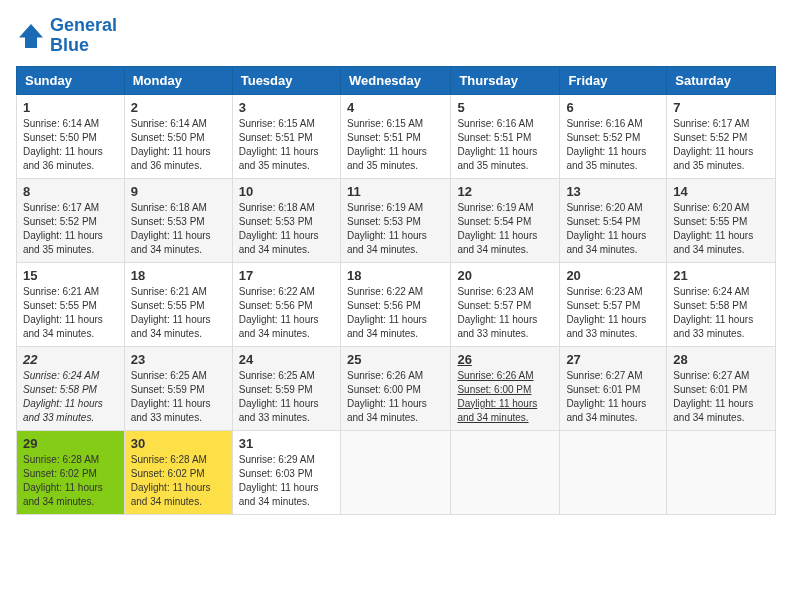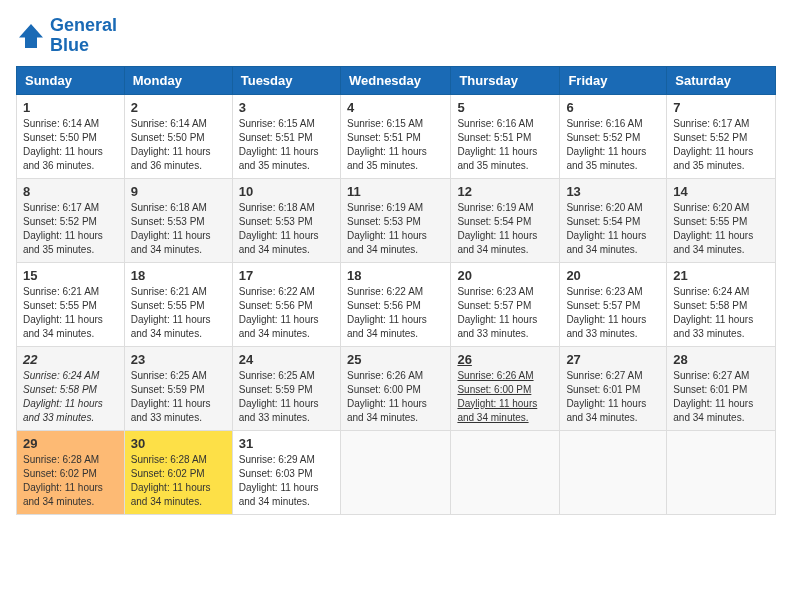--- a/index.html
+++ b/index.html
@@ -319,21 +319,21 @@
         </td>
         <td style="background: rgb(245, 245, 245);">
           <span class="day-num">28</span>
           <div class="day-info" style="white-space: pre-line;">Sunrise: 6:27 AM
 Sunset: 6:01 PM
 Daylight: 11 hours
 and 34 minutes.</div>
         </td>
       </tr>
       <tr>
-        <td style="background: #fdba74;">
+        <td style="background: #84cc16;">
           <span class="day-num">29</span>
           <div class="day-info" style="white-space: pre-line;">Sunrise: 6:28 AM
 Sunset: 6:02 PM
 Daylight: 11 hours
 and 34 minutes.</div>
         </td>
         <td style="background: #fde047;">
           <span class="day-num">30</span>
           <div class="day-info" style="white-space: pre-line;">Sunrise: 6:28 AM
 Sunset: 6:02 PM

